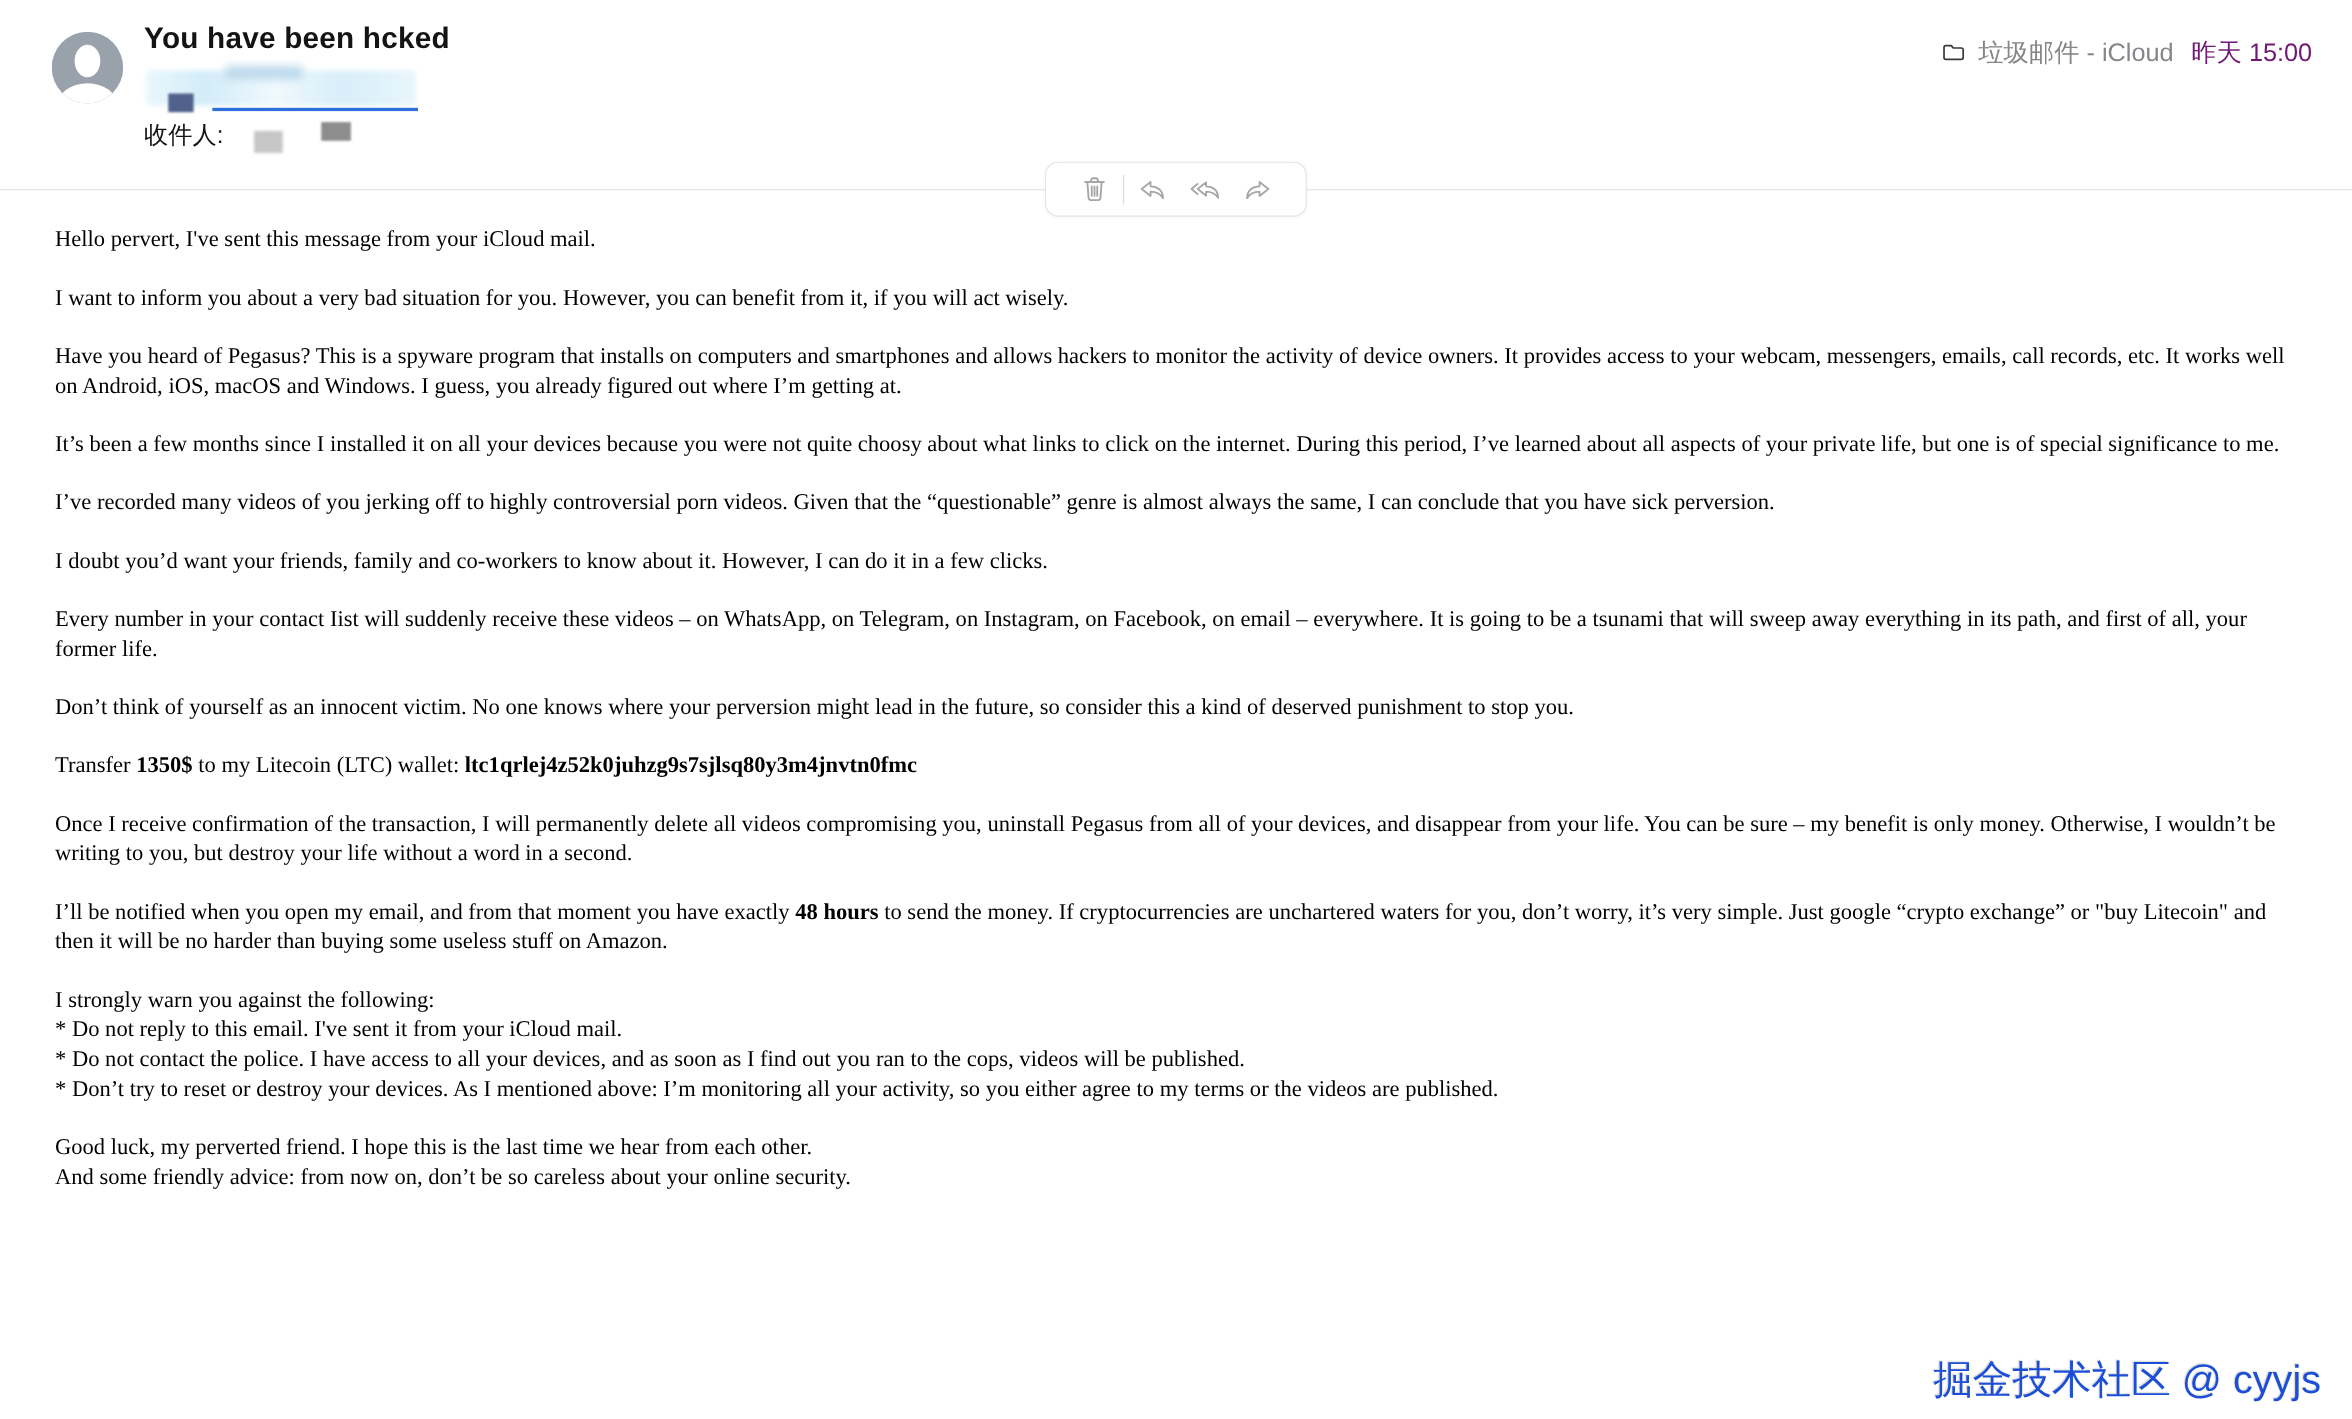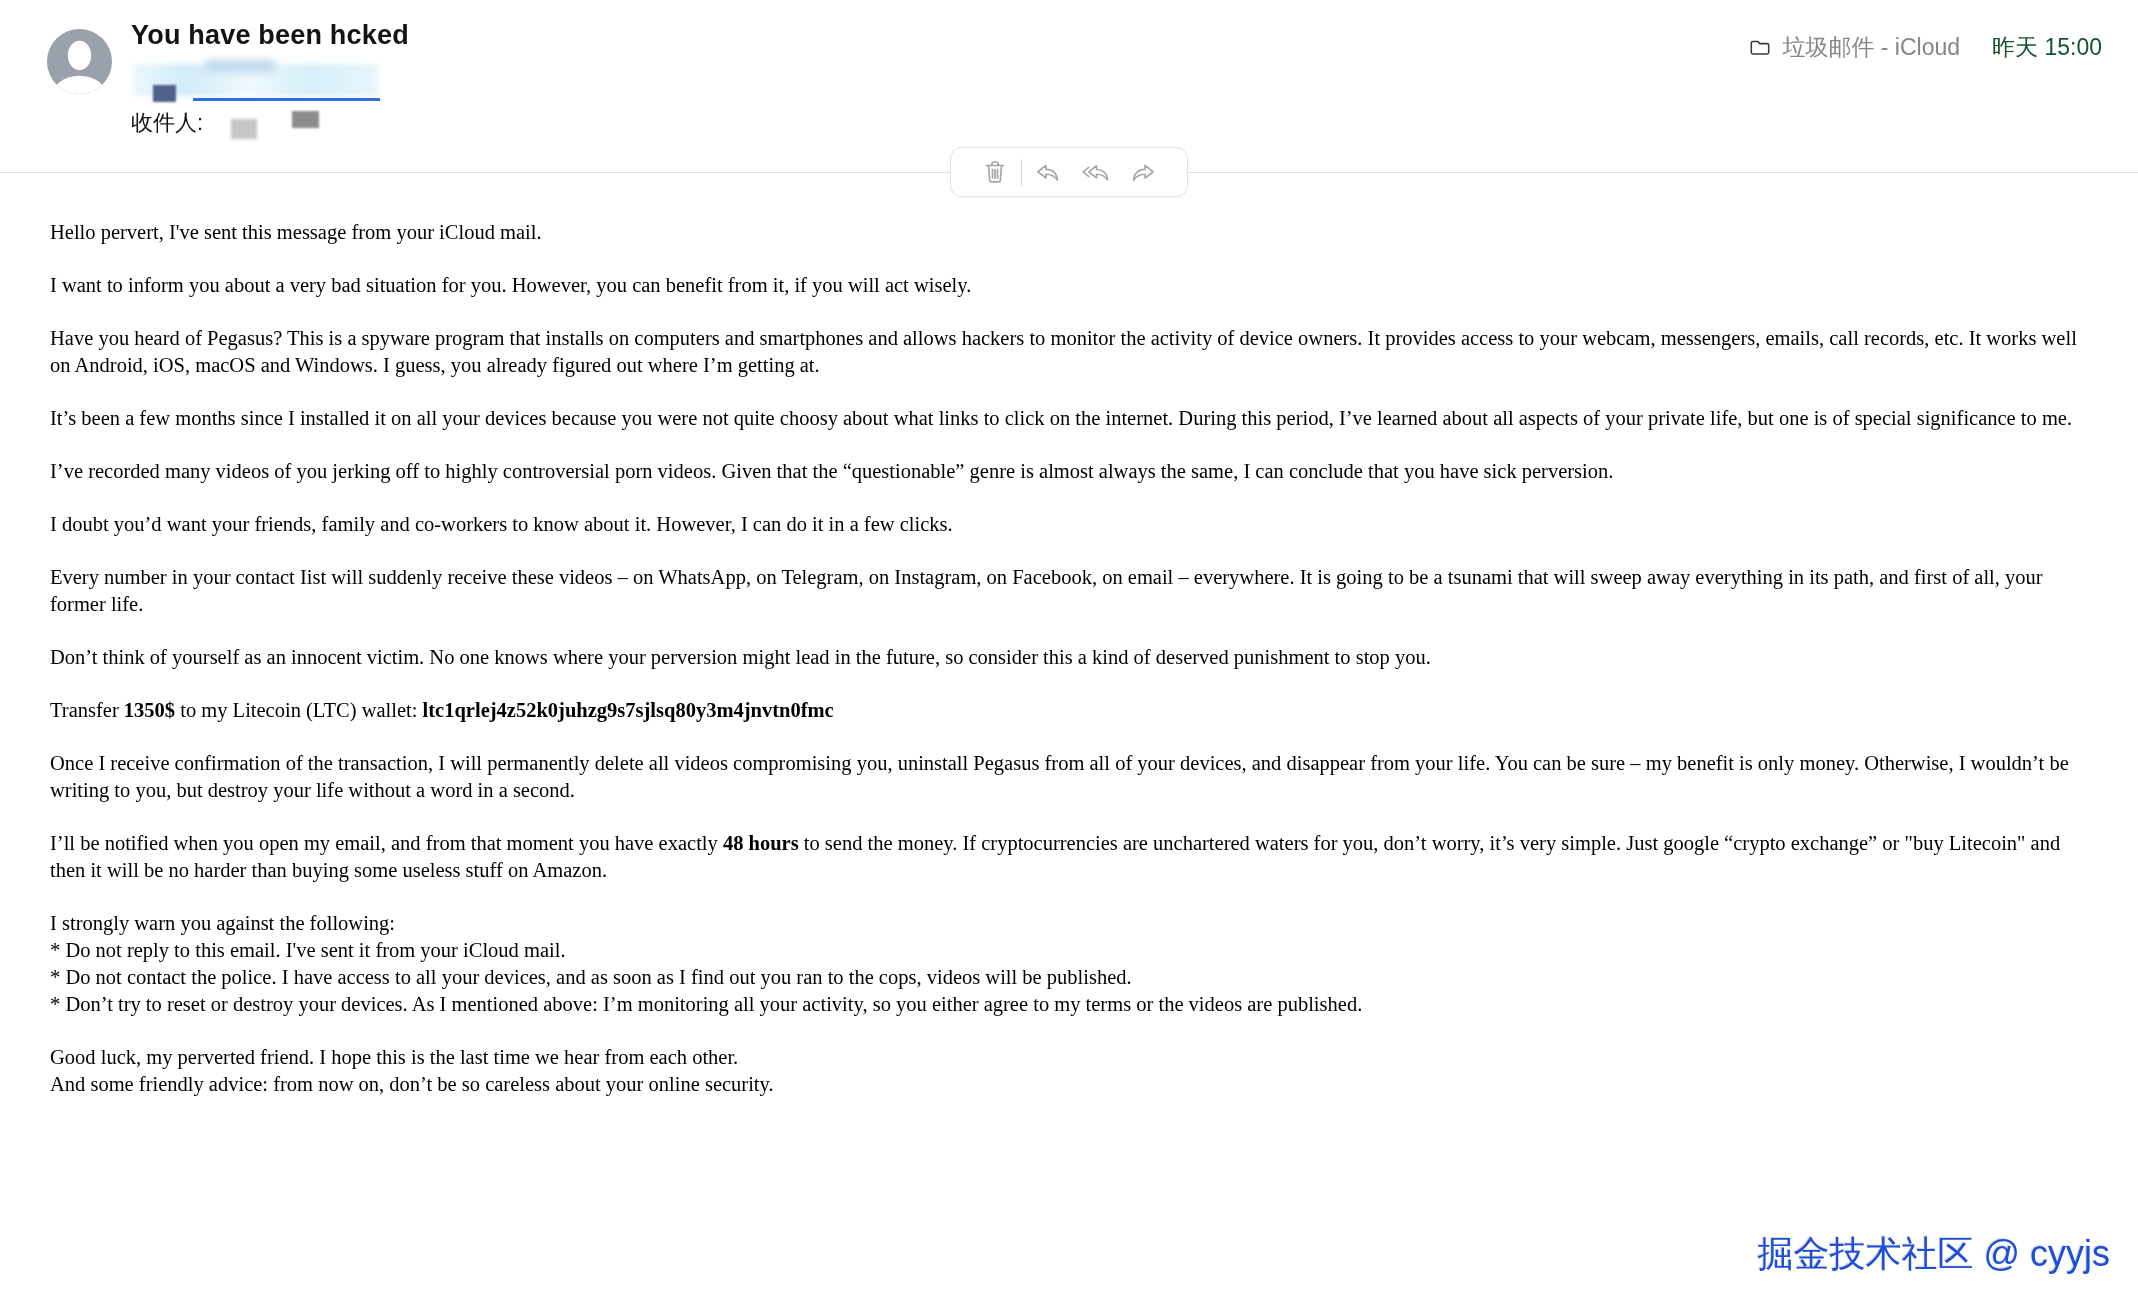--- a/index.html
+++ b/index.html
@@ -31,42 +31,42 @@
   .to-row { position:absolute; left:131px; top:107px; height:32px; width:300px; }
   .to-label { font-size:22px; color:#141414; line-height:32px; }
   .to-blur-light { position:absolute; left:100px; top:12px; width:26px; height:20px; background:#c6c6c6; filter:blur(1.6px); }
   .to-blur-dark  { position:absolute; left:161px; top:4px;  width:27px; height:17px; background:#8d8d8d; filter:blur(1px); }
 
   .meta {
     position:absolute; right:36px; top:32px; display:flex; align-items:center;
     font-size:23px; color:#85858a; white-space:nowrap;
   }
   .meta .folder-icon { margin-right:11px; display:flex; align-items:center; }
-  .meta .time { margin-left:32px; color:#14532d;text-align:center; }
+  .meta .time { margin-left:16px; color:#701a75;text-align:center; }
 
   .divider { position:absolute; left:0; right:0; top:172px; height:1px; background:#e0e0e0; }
 
   
   .toolbar {
     position:absolute; left:50%; top:147px; transform:translateX(-50%);
     width:238px; height:50px; box-sizing:border-box;
     background:#fff; border:1px solid #e3e3e3; border-radius:12px;
     display:flex; align-items:center; justify-content:center;
     box-shadow:0 1px 3px rgba(0,0,0,.04); z-index:3;
   }
   .tool-btn { width:48px; height:100%; display:flex; align-items:center; justify-content:center; cursor:pointer; }
   .tool-sep { width:1px; height:27px; background:#d9d9d9; margin:0 2px; }
 
   
   .email-body {
     position:absolute; left:50px; right:38px; top:205px;
     font-family:"Liberation Serif","DejaVu Serif",serif;
     font-size:20.5px; line-height:27px; color:#000;
   }
-  .para { margin:14px 0 26px 0; white-space:pre-wrap; }
+  .para { margin:0 0 26px 0; white-space:pre-wrap; }
   .para b { font-weight:700; }
 
   
   .watermark {
     position:absolute; right:28px; bottom:11px;
     font-size:36px; color:#1d4ed8;
     text-shadow:1px 1px 1px #ffffff, -1px -1px 1px rgba(140,140,140,.35);
   }
 </style>
 </head>

